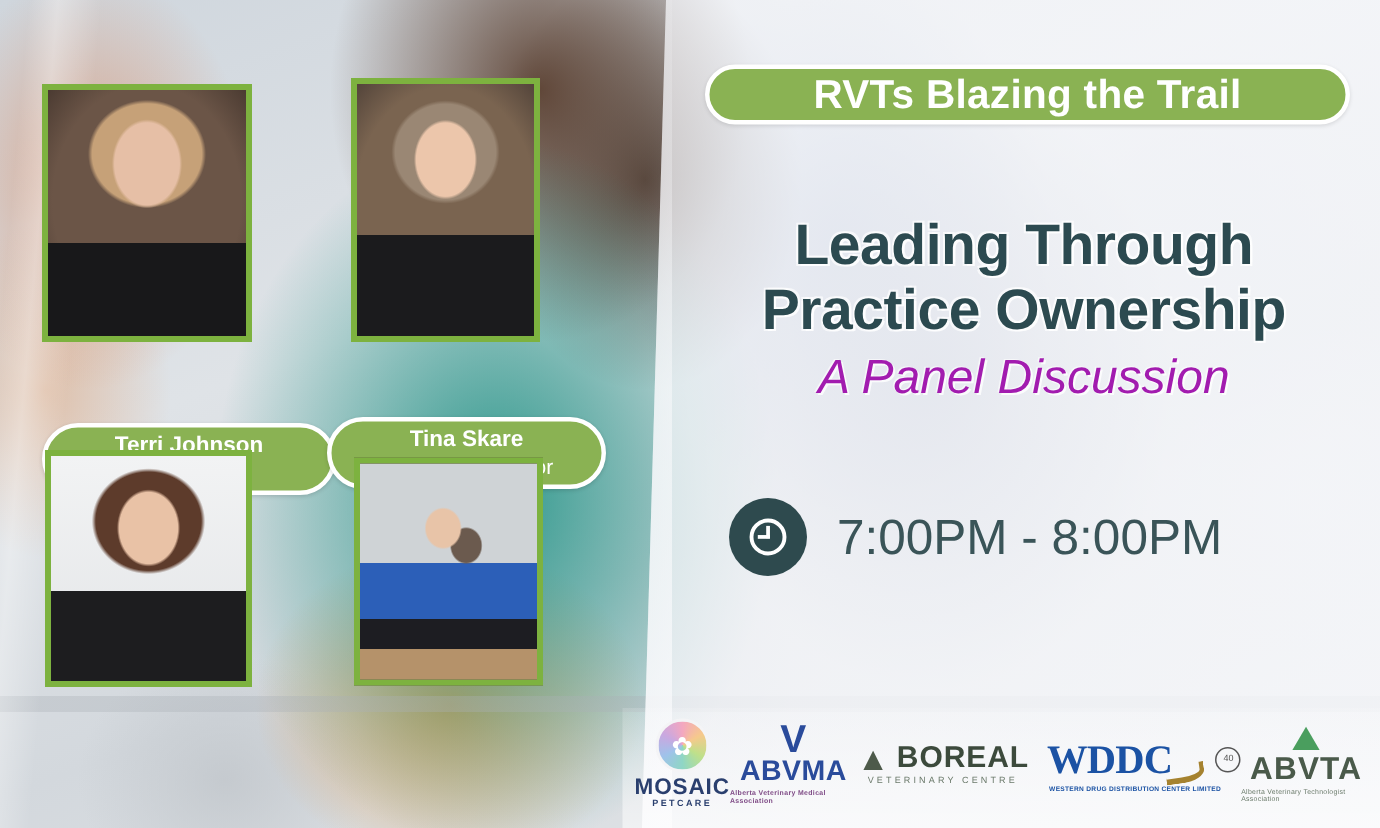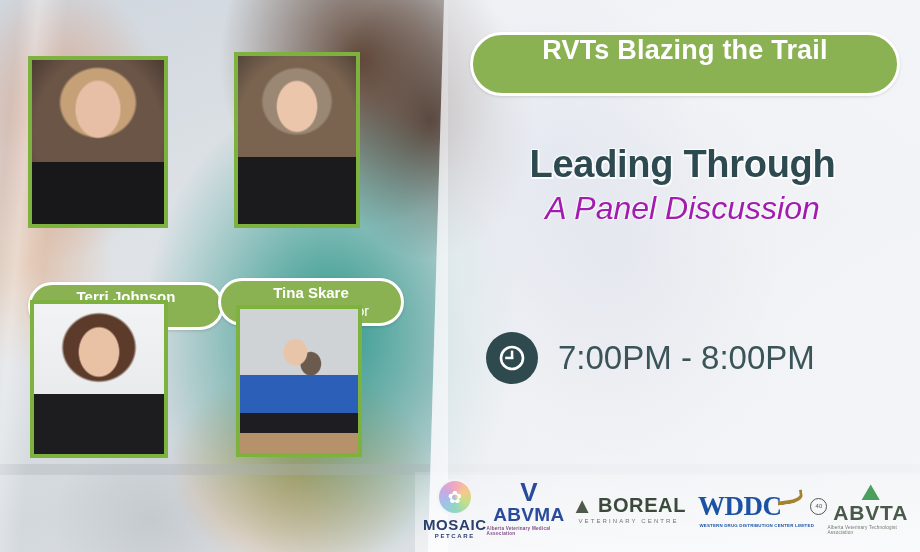--- a/index.html
+++ b/index.html
@@ -53,26 +53,26 @@
   }
   .right-wash-edge {
     position:absolute; top:0; bottom:0; left:428px; width:20px;
     background:linear-gradient(105deg, rgba(255,255,255,0) 0%, rgba(250,250,252,.55) 55%, rgba(252,252,254,.7) 100%);
     clip-path:polygon(16px 0, 100% 0, 100% 100%, 0 100%);
   }
 
   
   .header-pill {
     position:absolute;
-    left:470px; top:32px;
-    width:430px; height:64px;
+    left:470px; top:43px;
+    width:430px; height:40px;
     background:#8AB253;
     border:3px solid #ffffff;
     border-radius:32px;
-    display:flex; align-items:flex-start; justify-content:center;
+    display:flex; align-items:center; justify-content:center;
     box-shadow:0 1px 3px rgba(0,0,0,.12);
   }
   .header-pill span {
     color:#ffffff;
     font-size:27px;
     font-weight:bold;
     letter-spacing:.2px;
     white-space:nowrap;
   }
 
@@ -231,21 +231,21 @@
   .abvma-word { font-size:19px; font-weight:bold; color:#2a4b9b; letter-spacing:.3px; }
   .abvma-sub { font-size:4.6px; font-weight:bold; color:#7f4b86; letter-spacing:.25px; }
 
   
   .boreal-row { display:flex; align-items:center; gap:5px; }
   .boreal-tri { font-size:22px; color:#4d5a4a; line-height:1; }
   .boreal-word { font-size:20px; font-weight:bold; color:#3c4a3c; letter-spacing:.6px; }
   .boreal-sub { font-size:6px; color:#6b7a6b; letter-spacing:2.1px; margin-top:1px; }
 
   
-  .wddc-row { display:flex; align-items:flex-start;margin-left:12px; }
+  .wddc-row { display:flex; align-items:flex-end;margin-left:12px; }
   .wddc-word { font-size:27px; font-weight:bold; color:#1b52a4; letter-spacing:-.5px;
                font-family:"Liberation Serif", serif; }
   .wddc-swoosh { width:26px; height:13px; margin-left:-4px;
                  border-bottom:4px solid #a5822f; border-right:3px solid #a5822f;
                  border-radius:0 0 60% 0; transform:rotate(-8deg); }
   .wddc-sub { font-size:4.4px; font-weight:bold; color:#1b52a4; letter-spacing:.2px; margin-top:1px; }
   .wddc-seal { width:17px; height:17px; border-radius:50%; border:1.5px solid #555;
                font-size:6px; color:#555; display:flex; align-items:center; justify-content:center;
                margin-left:7px; align-self:center; }
 
@@ -264,20 +264,21 @@
 
   <div class="right-wash"></div>
   <div class="right-wash-edge"></div>
 
   <div class="header-pill">
     <span>RVTs Blazing the Trail</span>
   </div>
 
   <div class="title-block">
     <div class="title-line">Leading Through</div>
+    <div class="title-line">Practice Ownership</div>
     <div class="subtitle-line">A Panel Discussion</div>
   </div>
 
   <div class="meta">
 
 
     <div class="meta-row">
       <div class="meta-icon">
         <svg width="30" height="30" viewBox="0 0 30 30" aria-hidden="true">
           <circle cx="15" cy="15" r="11" fill="none" stroke="#ffffff" stroke-width="2.6"></circle>

